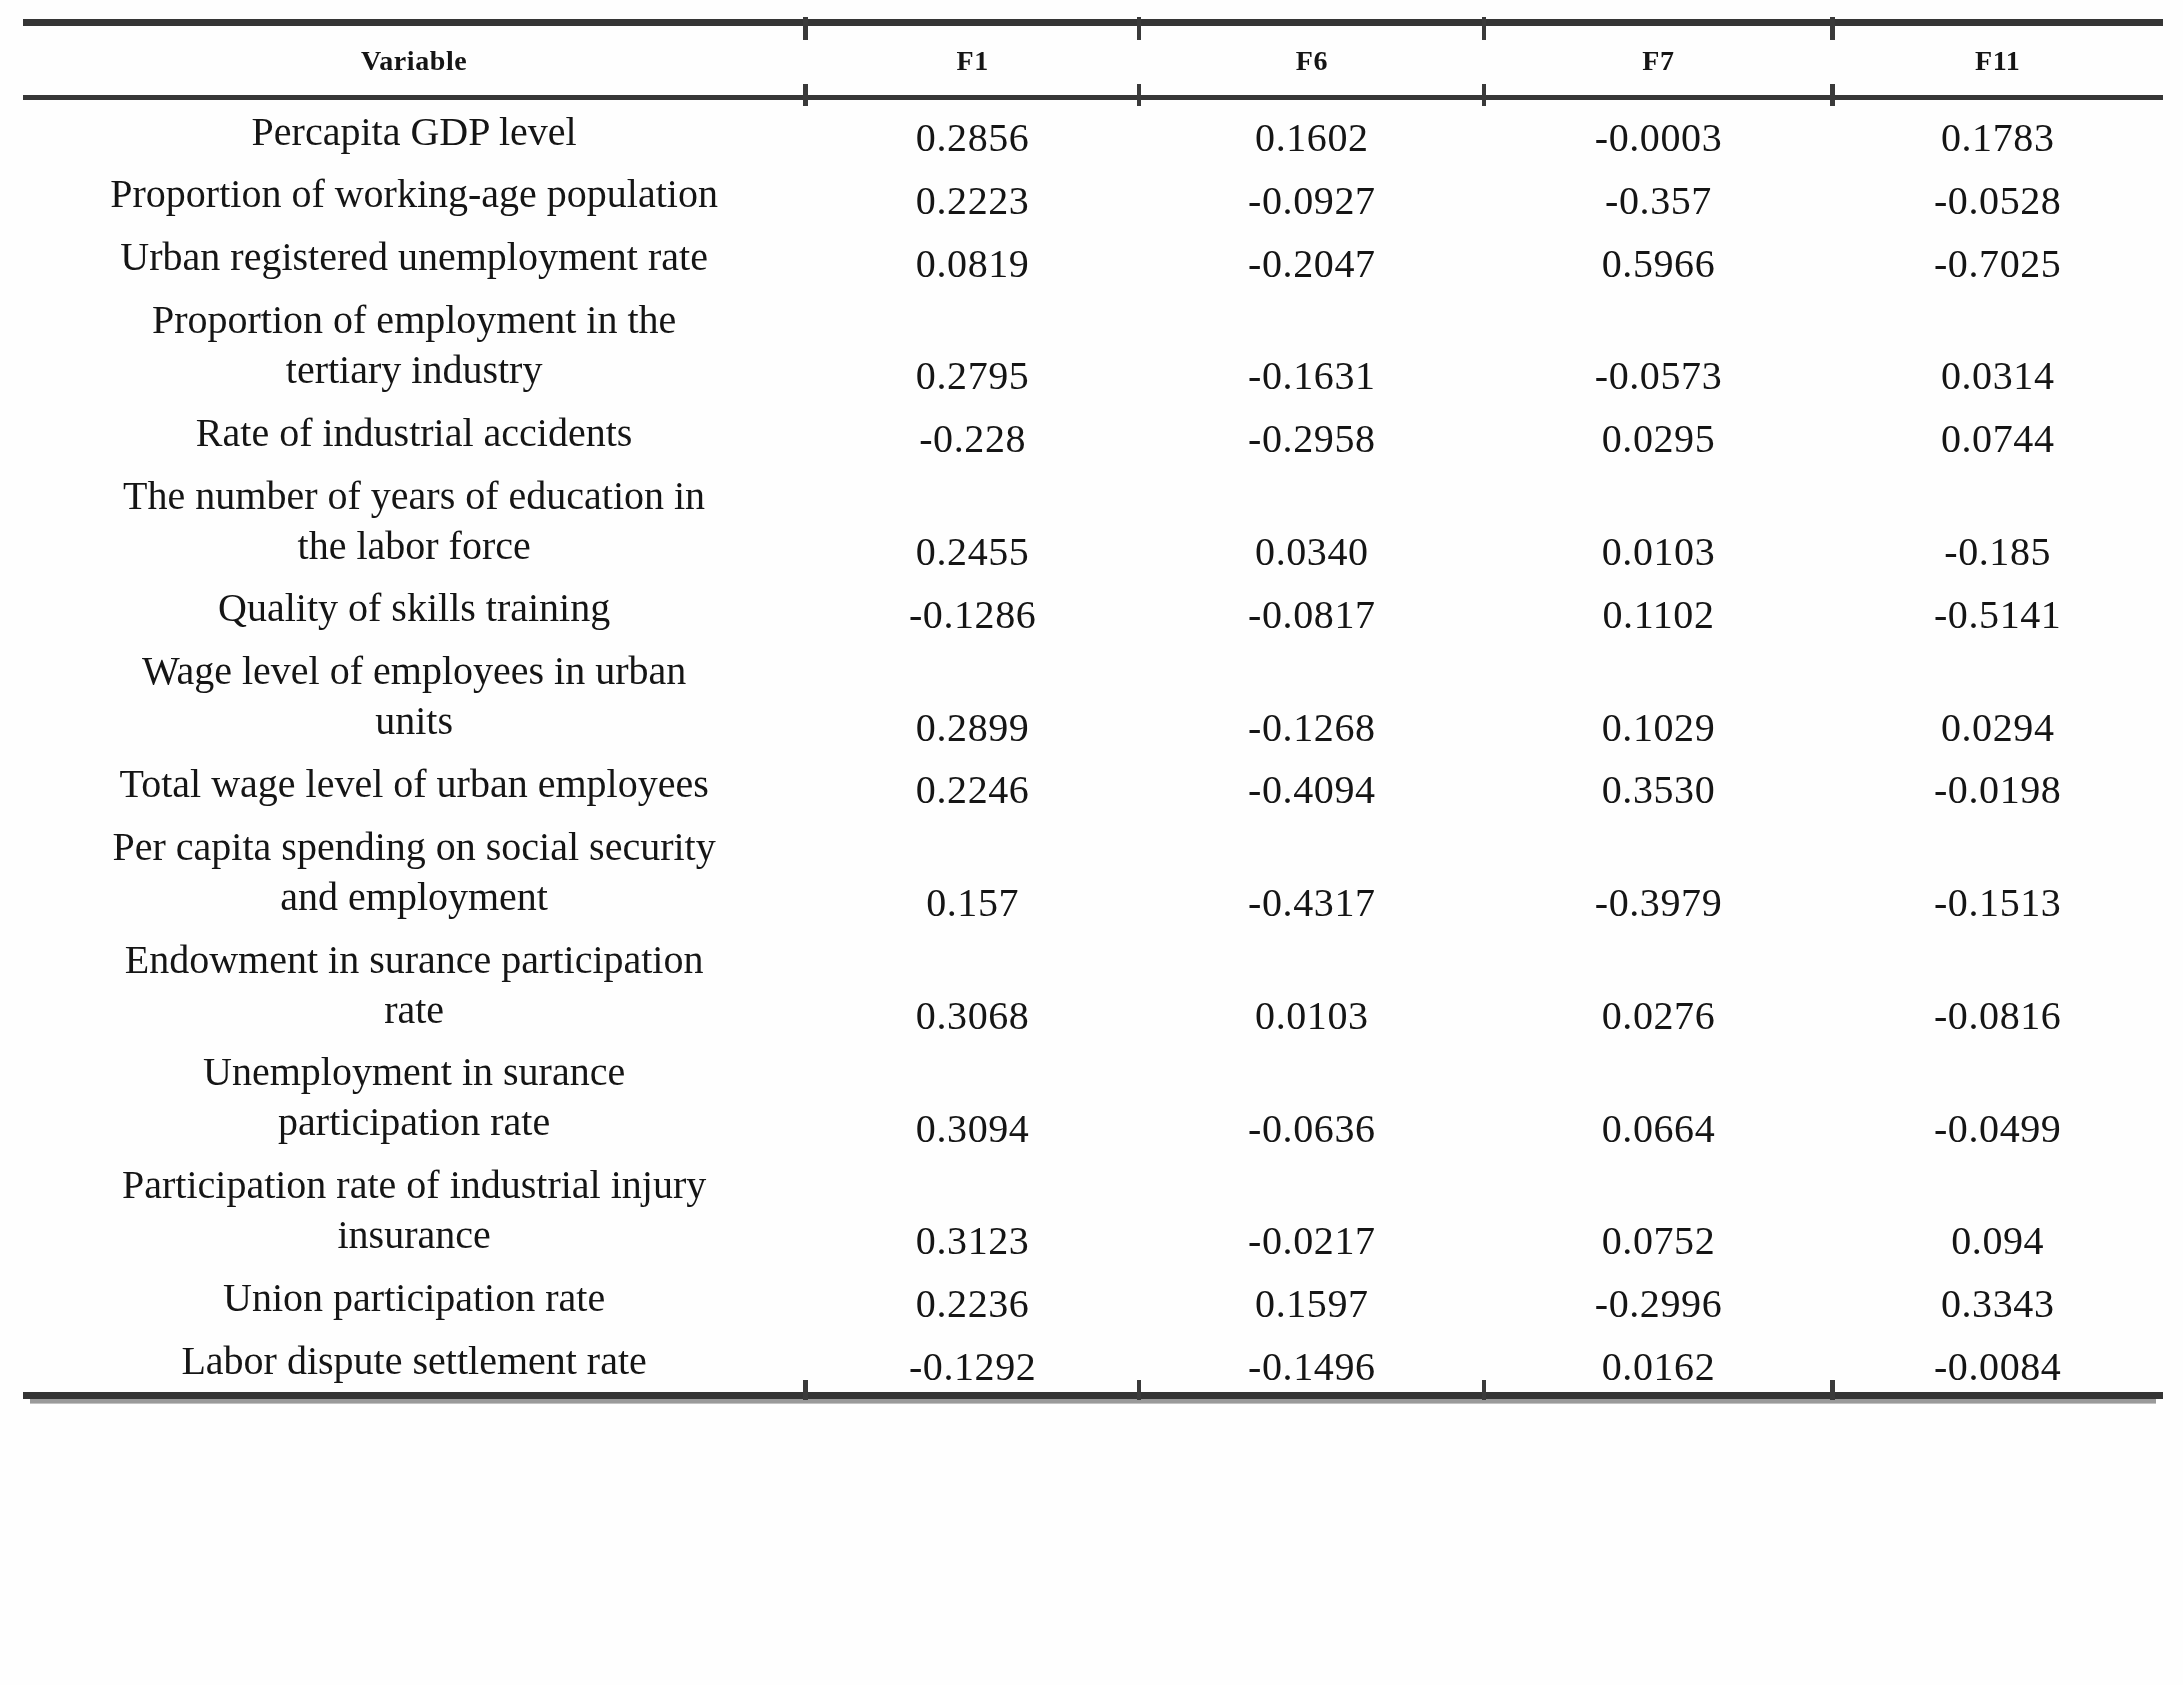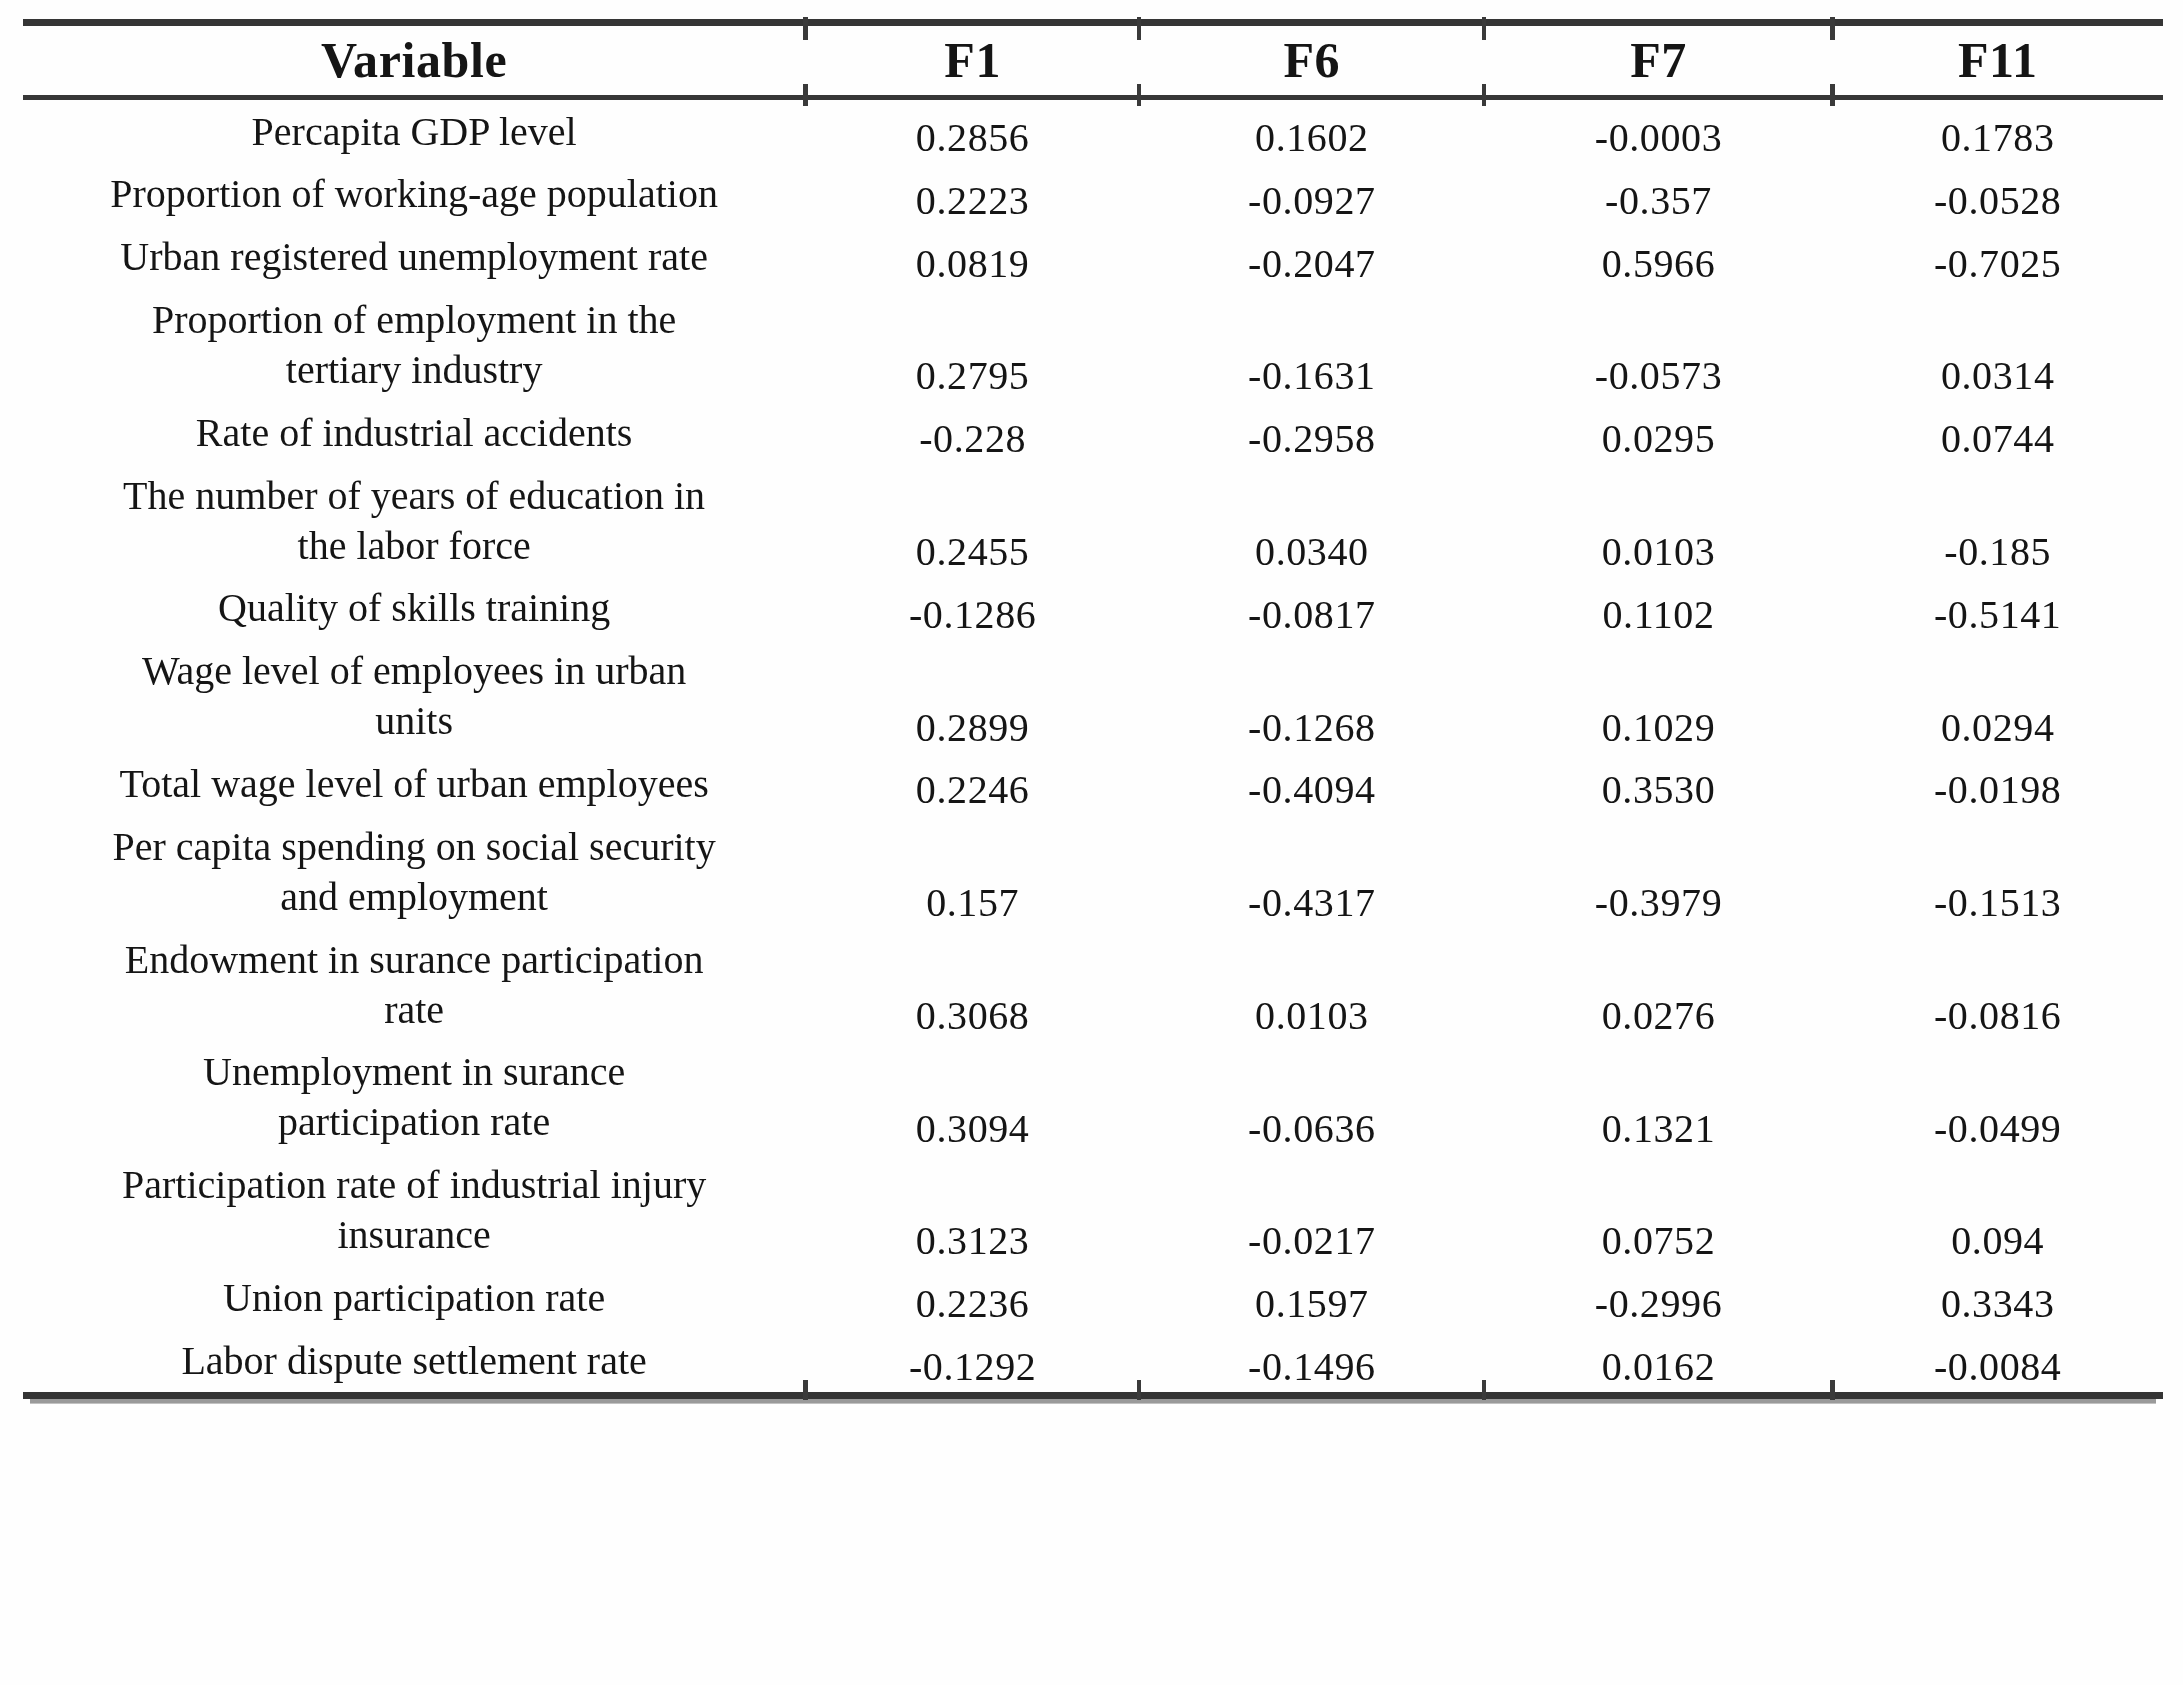--- a/index.html
+++ b/index.html
@@ -29,21 +29,21 @@
     box-shadow: 0 11.6px 0 -7px #9a9a9a;
   }
   col.c-var { width: 36.6%; }
   col.c-f1  { width: 15.6%; }
   col.c-f6  { width: 16.1%; }
   col.c-f7  { width: 16.3%; }
   col.c-f11 { width: 15.4%; }
 
   thead th {
     position: relative;
-    font-size: 50px;
+    font-size: 28px;
     line-height: 51px;
     font-weight: 700;
     text-align: center;
     padding: 9px 6.4px;
     border-bottom: 5.8px solid #373737;
     letter-spacing: 0.6px;
   }
   
   thead th + th::before {
     content: "";
@@ -194,21 +194,21 @@
           <td class="value">0.3068</td>
           <td class="value">0.0103</td>
           <td class="value">0.0276</td>
           <td class="value">-0.0816</td>
         </tr>
         <tr>
           <td class="label">Unemployment in surance
 participation rate</td>
           <td class="value">0.3094</td>
           <td class="value">-0.0636</td>
-          <td class="value">0.1321</td>
+          <td class="value">0.0664</td>
           <td class="value">-0.0499</td>
         </tr>
         <tr>
           <td class="label">Participation rate of industrial injury
 insurance</td>
           <td class="value">0.3123</td>
           <td class="value">-0.0217</td>
           <td class="value">0.0752</td>
           <td class="value">0.094</td>
         </tr>

